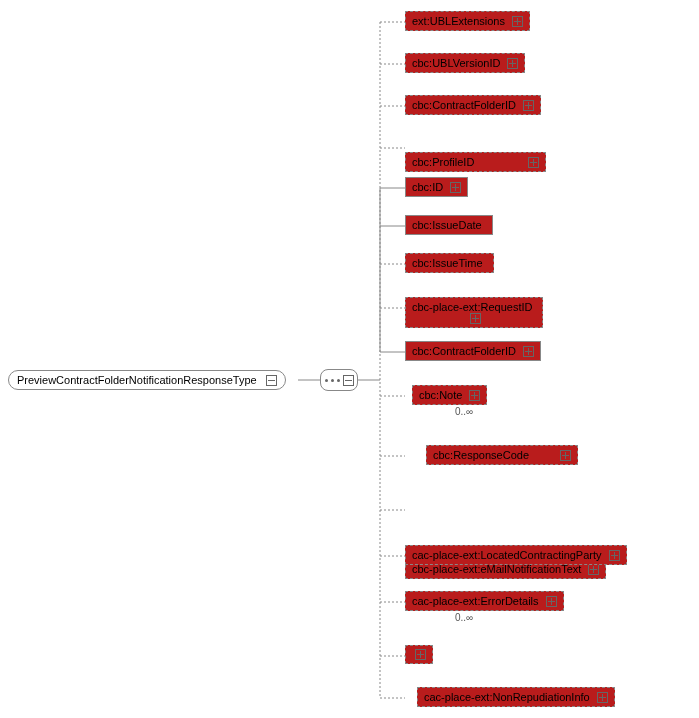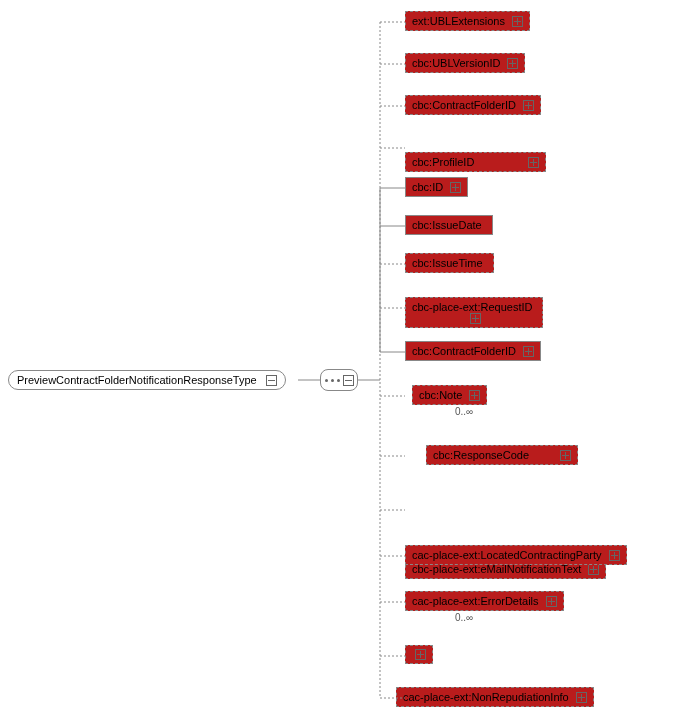--- a/index.html
+++ b/index.html
@@ -189,21 +189,21 @@
       <span class="expand-icon"></span>
     </div>
     <div class="node optional" style="left: 405px; top: 591px;">
       <span class="node-label">cac-place-ext:ErrorDetails</span>
       <span class="expand-icon"></span>
     </div>
     <div class="card-label" style="left: 455px; top: 612px;">0..∞</div>
     <div class="node optional" style="left: 405px; top: 645px;">
       <span class="expand-icon"></span>
     </div>
-    <div class="node optional" style="left: 396px; top: 687px;">
+    <div class="node optional" style="left: 417px; top: 687px;">
       <span class="node-label">cac-place-ext:NonRepudiationInfo</span>
       <span class="expand-icon"></span>
     </div>
   </div>
 
 <svg class="connectors">
 
   <line x1="298" y1="380" x2="320" y2="380" stroke="#888" stroke-width="1"></line>
 
   <line x1="358" y1="380" x2="380" y2="380" stroke="#888" stroke-width="1"></line>

